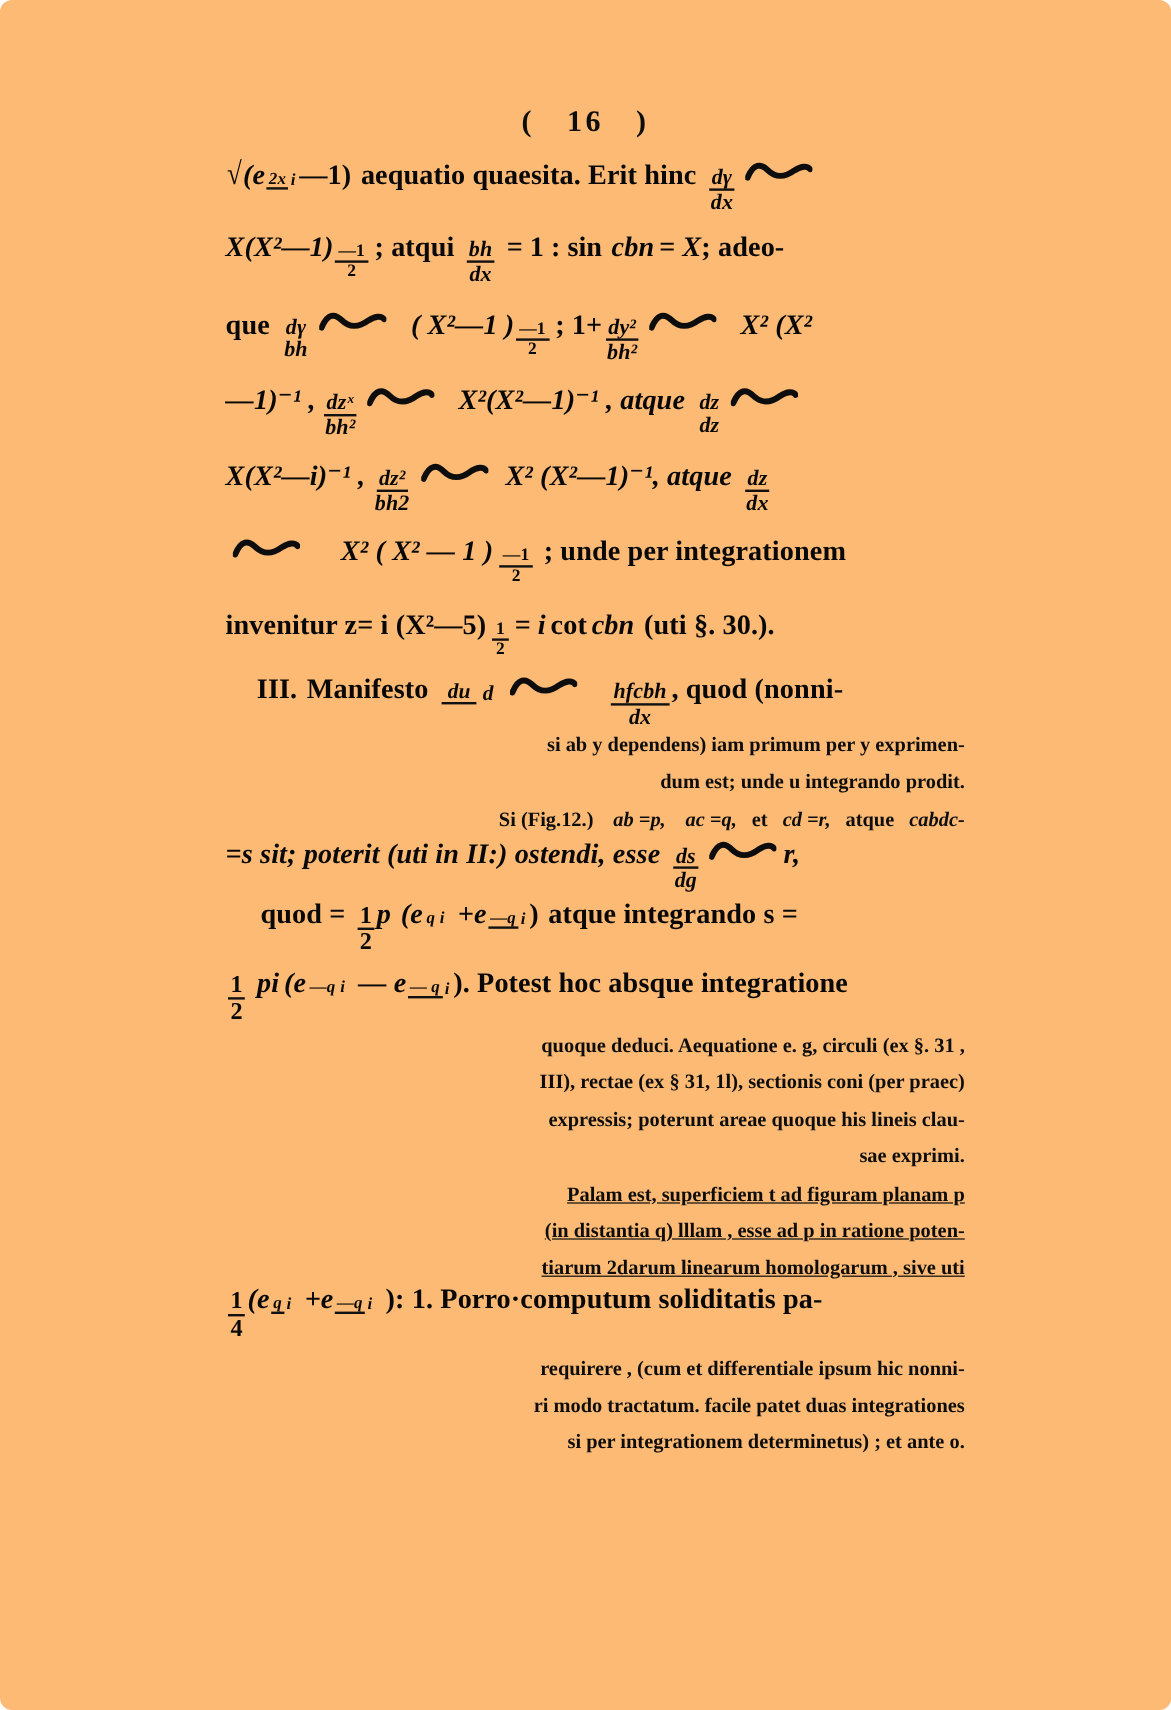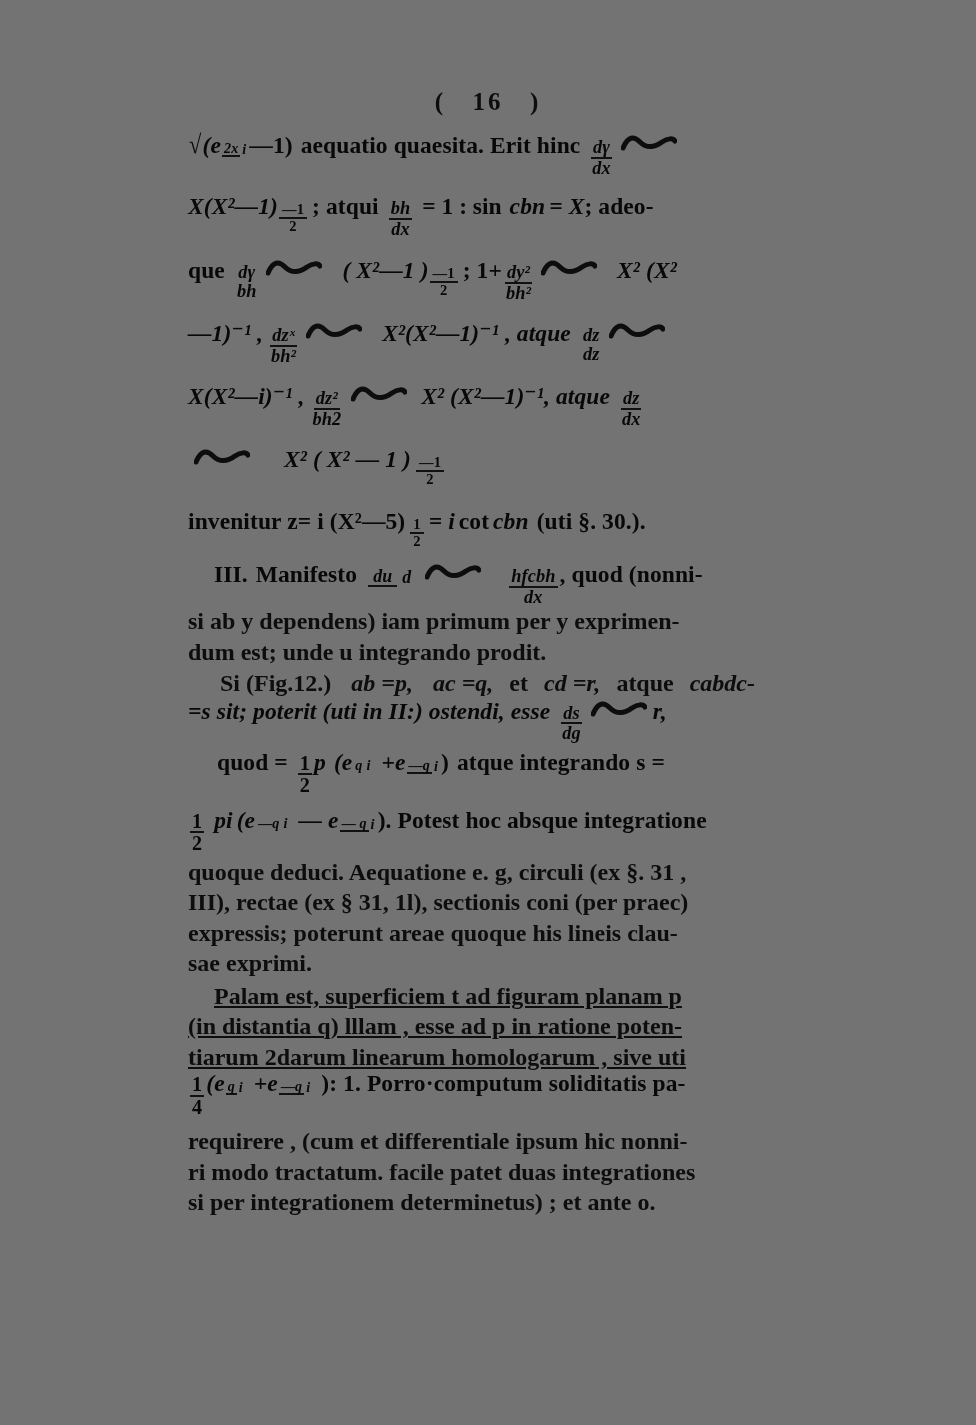--- a/index.html
+++ b/index.html
@@ -14,21 +14,22 @@
     font-family: "Liberation Serif", "DejaVu Serif", serif;
     color: #0d0d0d;
     overflow: hidden;
     -webkit-font-smoothing: none;
   }
 
   
   .page {
     position: absolute;
     inset: 0;
-    background: #737373;
+    background: #fdba74;
+    border-radius: 10px;
   }
   .page-number {
     position: absolute;
     top: 88px;
     left: 0;
     right: 0;
     text-align: center;
     font-size: 25px;
     font-weight: 700;
     letter-spacing: 3px;
@@ -50,23 +51,24 @@
     letter-spacing: 0.1px;
     white-space: nowrap;
     color: #080808;
   }
   .math-line {
     display: flex;
     align-items: baseline;
     height: 63px;
   }
   .prose-block {
-    font-size: 24px;
+    font-size: 17px;
     font-weight: 700;
     line-height: 30.5px;
+    text-align: right;
   }
   .prose-line { white-space: nowrap; }
   .indent { display: inline-block; width: 26px; }
 
   .it { font-style: italic; }
   .sp { display: inline-block; }
   .sp4 { width: 4px; }
   .sp8 { width: 8px; }
   .sp14 { width: 14px; }
   .sp20 { width: 20px; }
@@ -291,20 +293,21 @@
           </svg>
       </span>
       <span class="sp sp28"></span>
       <span class="it">X² ( X² — 1 )</span>
       <span class="sp sp4"></span>
       <span class="expfrac">
         <span class="num">—1</span>
         <span class="den">2</span>
       </span>
       <span class="sp sp8"></span>
+      <span>; unde per integrationem</span>
     </div>
 
     <div class="ln math-line" style="height:52px;">
       <span>invenitur z= i  (X²—5)</span>
       <span class="sp sp4"></span>
       <span class="expfrac">
         <span class="num">1</span>
         <span class="den">2</span>
       </span>
       <span class="sp sp4"></span>

